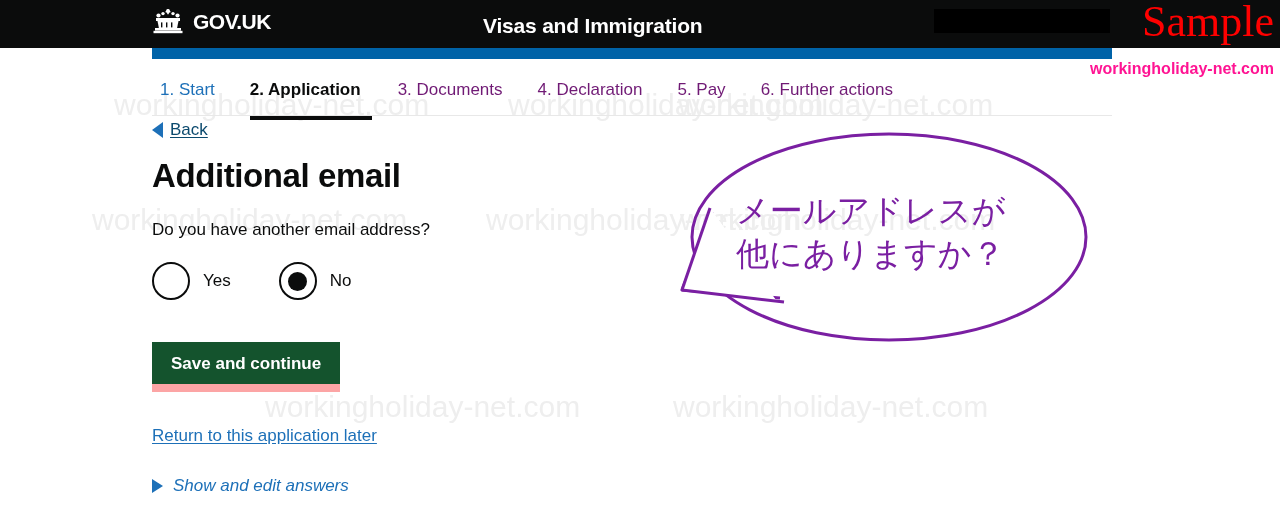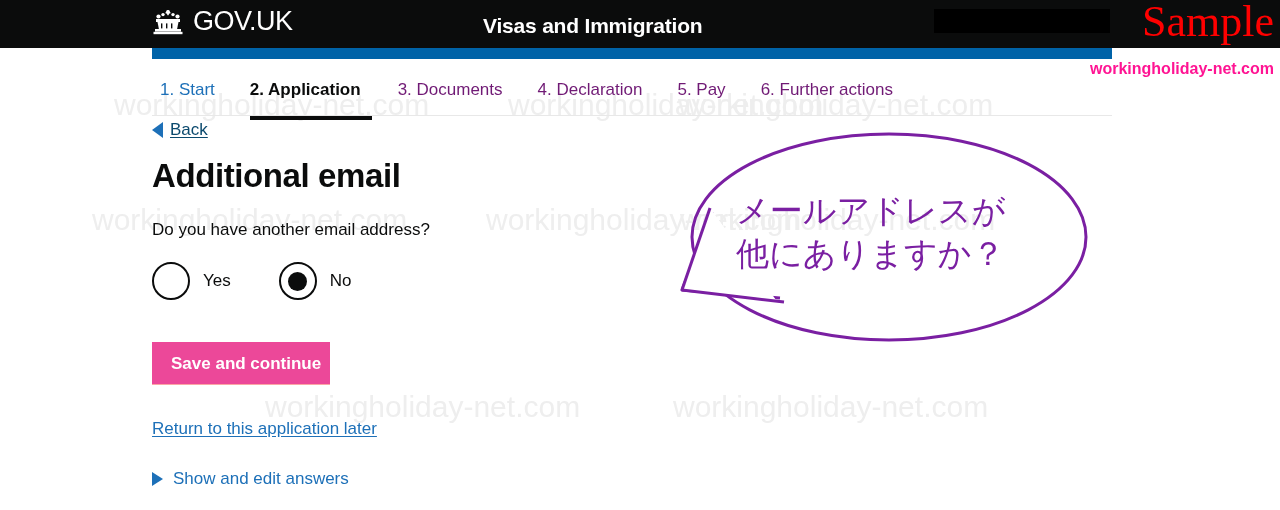--- a/index.html
+++ b/index.html
@@ -27,21 +27,21 @@
   .gov-header {
     position:absolute; left:0; top:0; width:1280px; height:48px;
     background:#0b0c0c; z-index:3;
   }
   .brand {
     position:absolute; left:152px; top:8px;
     display:flex; align-items:center; gap:9px;
   }
   .crown { width:32px; height:26px; display:block; }
   .brand-text {
-    color:#ffffff; font-size:27px; font-weight:normal;
+    color:#ffffff; font-size:21px; font-weight:bold;
     letter-spacing:-0.5px; line-height:1;
   }
   .service-name {
     position:absolute; left:483px; top:14px;
     color:#ffffff; font-size:21px; font-weight:bold; letter-spacing:-0.2px;
   }
   .redaction {
     position:absolute; left:934px; top:9px; width:176px; height:24px;
     background:#000000;
   }
@@ -116,39 +116,39 @@
     width:38px; height:38px; border-radius:50%;
     border:2px solid #0b0c0c; background:#fff;
     display:flex; align-items:center; justify-content:center;
     flex:0 0 auto;
   }
   .radio-dot { width:19px; height:19px; border-radius:50%; background:#0b0c0c; }
   .radio-label { font-size:17px; color:#0b0c0c; }
 
   .btn-save {
     display:inline-block;
-    background:#ec4899;
+    background:#14532d;
     border:none;
-    border-bottom:1px solid #fca5a5;
+    border-bottom:8px solid #fca5a5;
     color:#ffffff;
     font-family:"Liberation Sans", sans-serif;
     font-size:17px; font-weight:bold;
-    padding:12px 9px 10px 19px;
+    padding:12px 19px 10px 19px;
     cursor:pointer;
     margin-bottom:34px;
   }
 
   .return-link {
     display:block;
     color:#1d70b8; font-size:17px; text-decoration:underline;
     text-underline-offset:2px;
     margin-bottom:30px;
   }
 
-  .details-row { display:flex; align-items:center; gap:10px; }
+  .details-row { display:flex; align-items:center; gap:10px;font-style:italic; }
   .details-arrow {
     width:0; height:0;
     border-top:7px solid transparent;
     border-bottom:7px solid transparent;
     border-left:11px solid #1d70b8;
   }
   .details-label { color:#1d70b8; font-size:17px; }
 
   
   .bubble { position:absolute; left:676px; top:128px; width:418px; height:218px; z-index:6; }

